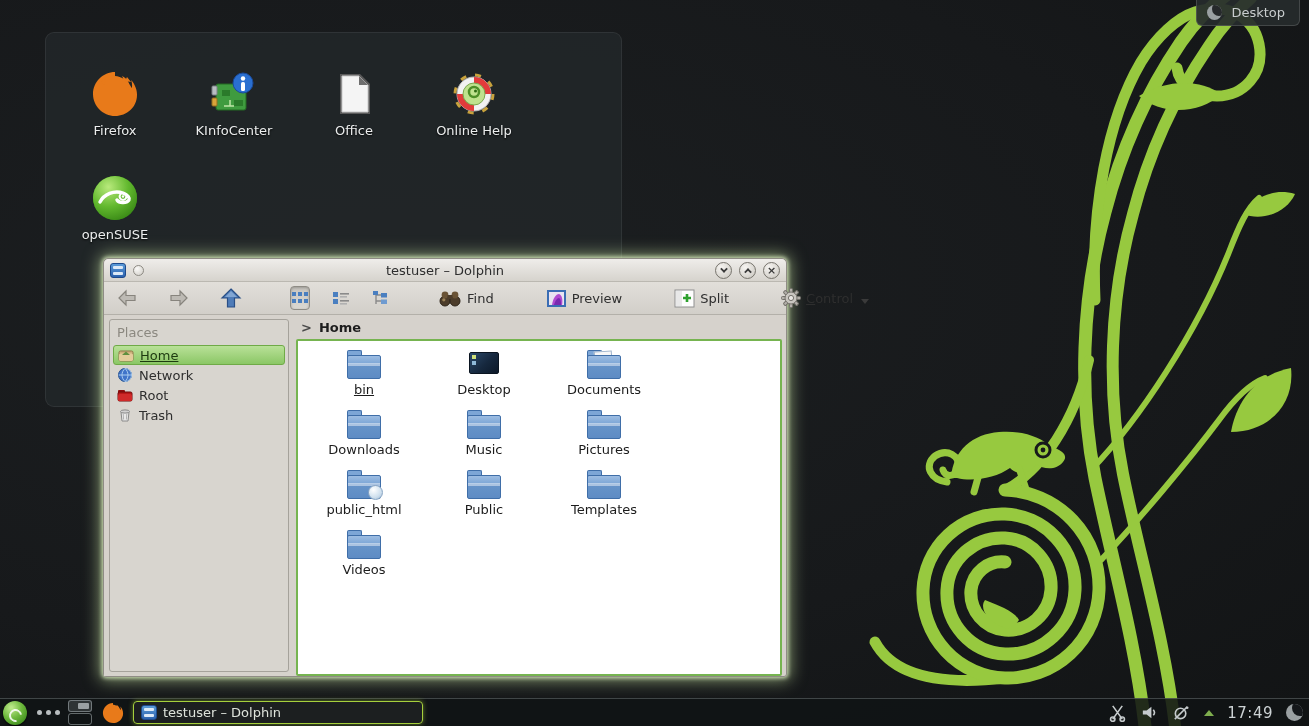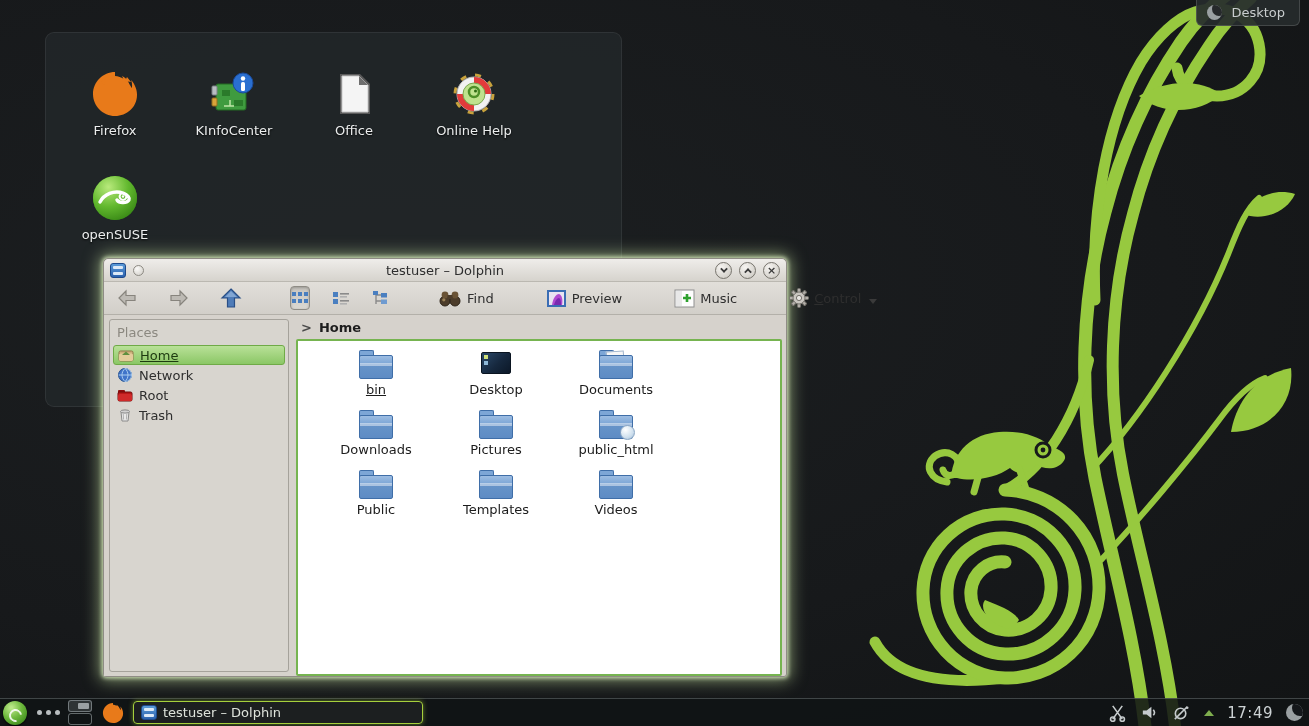--- a/index.html
+++ b/index.html
@@ -65,21 +65,21 @@
   .place { display:flex; align-items:center; gap:6px; height:20px; padding:0 4px; font-size:13px; color:#2e2e2e; border-radius:3px; }
   .place.selected { background:linear-gradient(#b9e198,#8bc766); border:1px solid #6faa47; color:#1d3a10; }
   .place.selected .place-label { text-decoration:underline; }
   .pic { width:16px; height:16px; position:relative; flex:0 0 16px; }
 
   .rightcol { flex:1; display:flex; flex-direction:column; min-width:0; padding:0 4px 0 2px; }
   .breadcrumb { height:24px; display:flex; align-items:center; gap:7px; padding-left:5px; font-size:13px; }
   .crumb-sep { color:#4a4a4a; font-weight:bold; }
   .crumb-current { color:#1d1d1d; font-weight:bold; }
   .view { flex:1; background:#fff; border:2px solid #76b450; border-radius:2px;
-      display:flex; flex-wrap:wrap; align-content:flex-start; padding:8px 0 0 18px; overflow:hidden; }
+      display:flex; flex-wrap:wrap; align-content:flex-start; padding:8px 0 0 6px; overflow:hidden; }
   .fcell { width:120px; height:60px; display:flex; flex-direction:column; align-items:center; justify-content:flex-start; }
   .fcell .flabel { font-size:13px; color:#1c1c1c; margin-top:3px; }
   .fcell.focused .flabel { text-decoration:underline; }
   .ficon { width:36px; height:30px; position:relative; }
   .folder-body { position:absolute; left:1px; top:6px; width:34px; height:24px; border-radius:2px;
       background:linear-gradient(#9dbde2 0%, #7da6d6 35%, #6794c9 36%, #5e8cc4 100%); border:1px solid #3f6ea8; }
   .folder-tab { position:absolute; left:1px; top:1px; width:15px; height:7px; border-radius:2px 2px 0 0;
       background:#7da6d6; border:1px solid #3f6ea8; border-bottom:none; }
   .folder-band { position:absolute; left:2px; right:2px; top:14px; height:3px; background:rgba(255,255,255,0.45); }
   .doc-sheet { position:absolute; left:8px; top:2px; width:18px; height:8px; background:#f7f7f7; border:1px solid #9fb4cc; transform:rotate(-4deg); }
@@ -334,21 +334,21 @@
       </svg>
       <span>Preview</span>
     </span>
     <span style="width:10px"></span>
     <span class="tbtn">
       <svg width="21" height="19" viewBox="0 0 21 19">
         <rect x="1" y="1" width="19" height="17" fill="#fdfdfd" stroke="#8f8f8f"></rect>
         <rect x="2" y="2" width="6" height="15" fill="#e8e8e8"></rect>
         <path d="M13 5 v8 M9 9 h8" stroke="#2da02d" stroke-width="2.6"></path>
       </svg>
-      <span>Music</span>
+      <span>Split</span>
     </span>
     <span style="width:10px"></span>
     <span class="tbtn">
       <svg width="20" height="20" viewBox="0 0 20 20">
         <g fill="#b3b0aa" stroke="#75726c" stroke-width="1">
           <rect x="8.5" y="0.5" width="3" height="19" rx="1"></rect>
           <rect x="0.5" y="8.5" width="19" height="3" rx="1"></rect>
           <rect x="8.5" y="0.5" width="3" height="19" rx="1" transform="rotate(45 10 10)"></rect>
           <rect x="8.5" y="0.5" width="3" height="19" rx="1" transform="rotate(-45 10 10)"></rect>
         </g>
@@ -446,20 +446,28 @@
 
         <div class="fcell">
           <span class="ficon">
               <span class="folder-tab"></span>
               <span class="folder-body"></span>
               <span class="folder-band"></span>
             </span>
           <span class="flabel">Downloads</span>
         </div>
 
+        <div class="fcell">
+          <span class="ficon">
+              <span class="folder-tab"></span>
+              <span class="folder-body"></span>
+              <span class="folder-band"></span>
+            </span>
+          <span class="flabel">Music</span>
+        </div>
 
         <div class="fcell">
           <span class="ficon">
               <span class="folder-tab"></span>
               <span class="folder-body"></span>
               <span class="folder-band"></span>
             </span>
           <span class="flabel">Pictures</span>
         </div>
 

